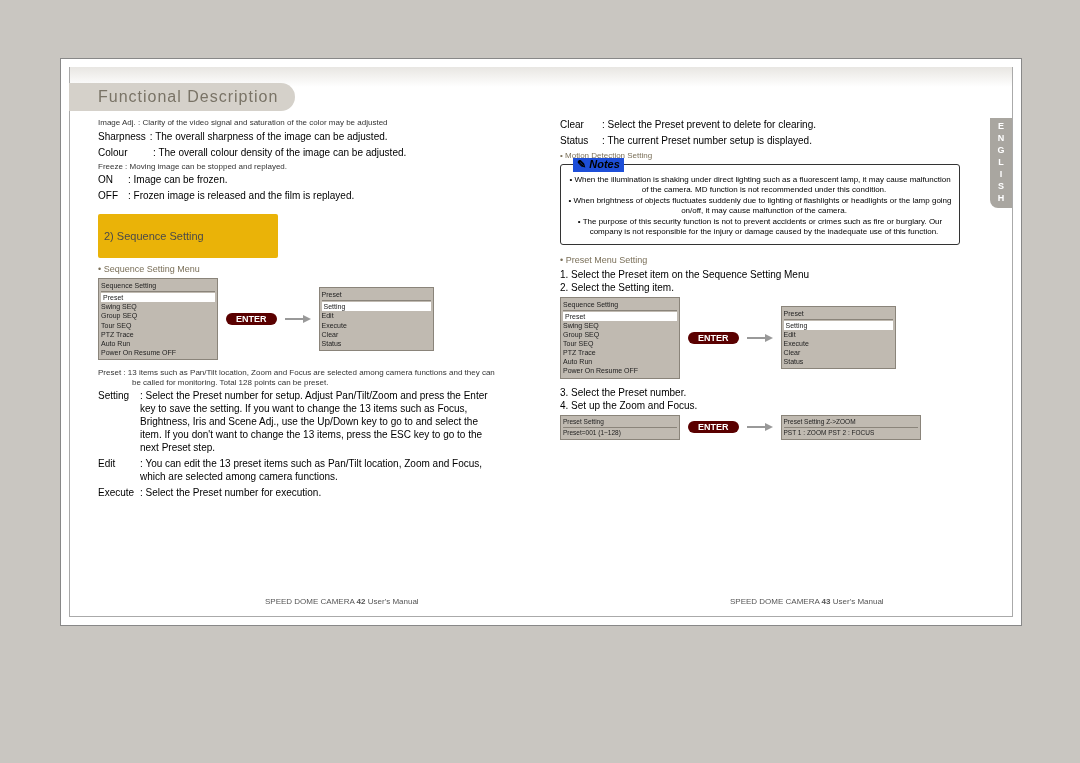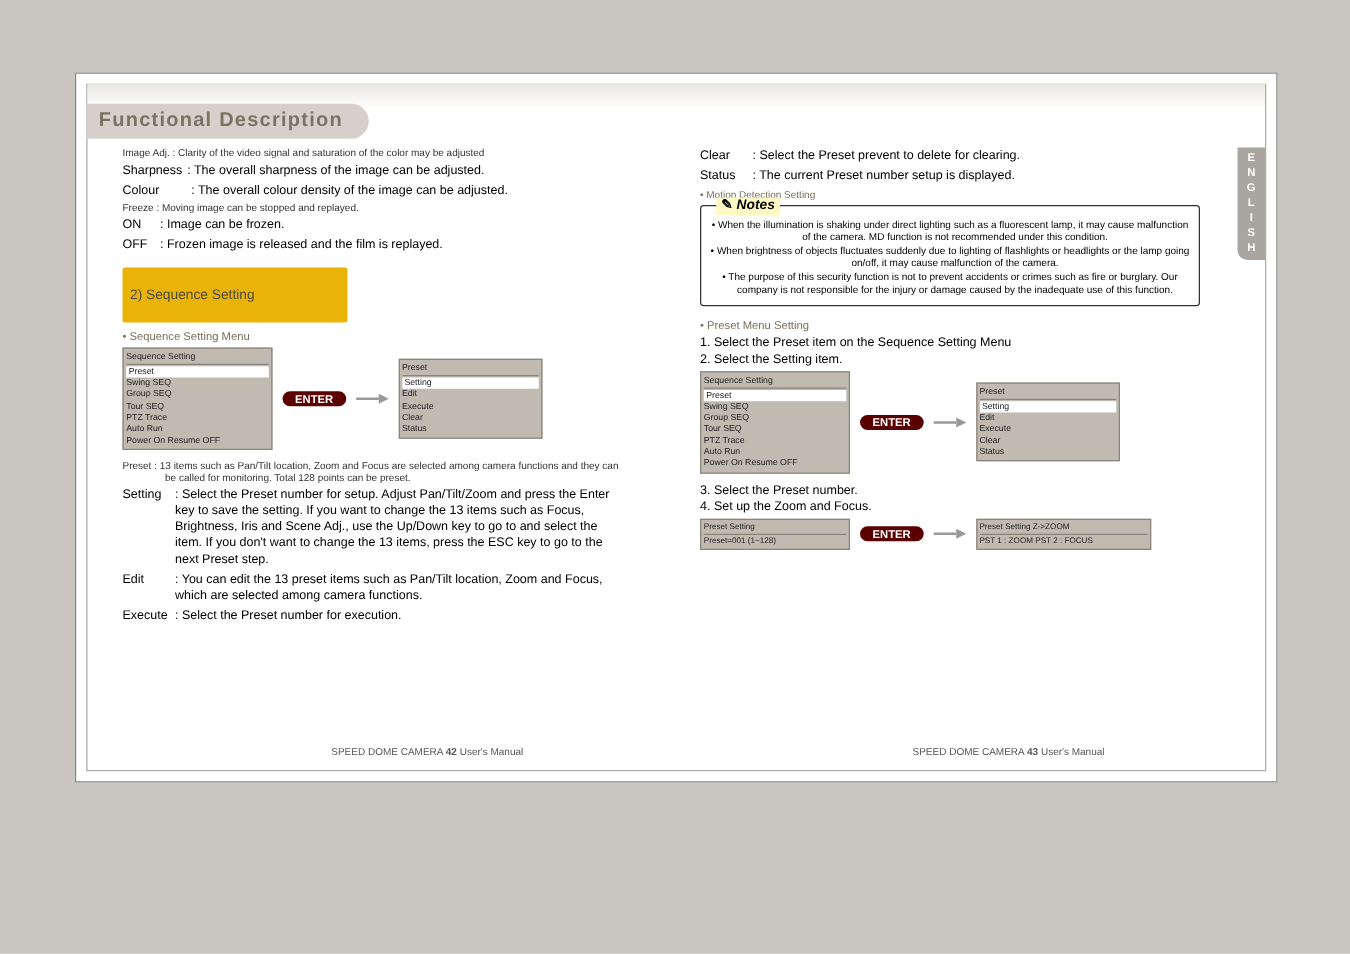--- a/index.html
+++ b/index.html
@@ -59,24 +59,24 @@
     .title-bar {
       position: absolute;
       top: 15px;
       left: -1px;
       height: 28px;
       width: 226px;
       background: #d5d1ca;
       border-radius: 0 14px 14px 0;
       display: flex;
       align-items: center;
-      padding-left: 10px;
+      padding-left: 29px;
       color: #797366;
       font-size: 16px;
-      font-weight: bold;
+      font-weight: normal;
       letter-spacing: 1px;
     }
     .col {
       position: absolute;
       top: 50px;
       width: 400px;
     }
     .col-left { left: 28px; }
     .col-right { left: 490px; }
     .dl-row { font-size: 10px; margin-bottom: 3px; line-height: 1.3; display: flex; }
@@ -138,21 +138,21 @@
       border: 1px solid #333;
       border-radius: 3px;
       padding: 6px;
       font-size: 8px;
       line-height: 1.25;
       margin-top: 4px;
       background: #fff;
     }
     .notes-title {
       display: inline-block;
-      background: #fef9c3;
+      background: #1d4ed8;
       padding: 0 4px;
       font-style: italic;
       font-weight: bold;
       font-size: 11px;
       position: relative;
       top: -13px;
       left: 6px;
       text-align: right;
     }
     .notes-title::before {

